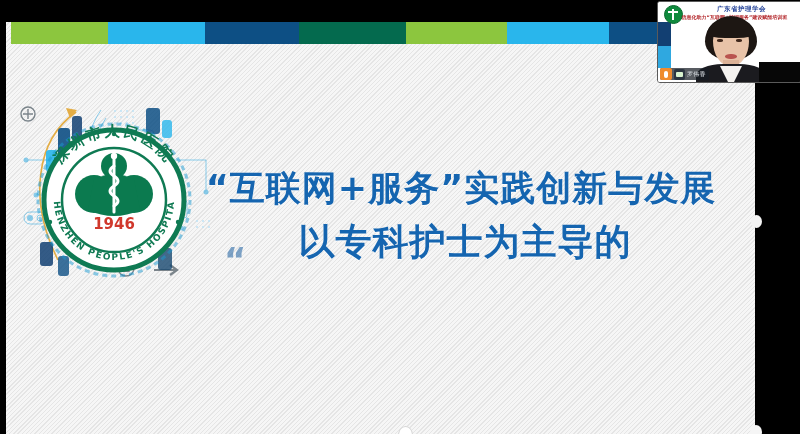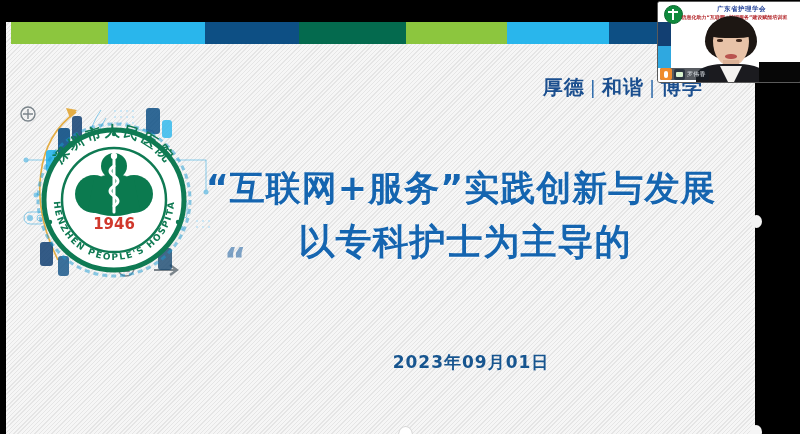--- a/index.html
+++ b/index.html
@@ -474,31 +474,27 @@
         </g>
         <g stroke="#ffffff" stroke-width="3" fill="none" stroke-linecap="round">
           <path d="M86 44 v54"></path>
           <path d="M86 52 q-8 5 0 10 q8 5 0 10 q-8 5 0 10 q8 5 0 10"></path>
           <circle cx="86" cy="42" r="3.2" fill="#ffffff" stroke="none"></circle>
         </g>
         <text x="86" y="115" text-anchor="middle" font-family="DejaVu Sans, sans-serif" font-size="15" font-weight="700" fill="#d0382c">1946</text>
       </svg>
     </div>
 
-    <div class="motto">
-      <span>厚德</span><span class="sep">|</span><span>和谐</span><span class="sep">|</span><span>博学</span>
-    </div>
 
     <div class="title-block">
       <div class="title-line l2">“互联网+服务”实践创新与发展</div>
       <div class="title-line l1">以专科护士为主导的</div>
     </div>
 
     <div class="presenter-block">
-      <div class="presenter-date">2023年09月01日</div>
     </div>
 
     <div class="bottom-dot"></div>
   </div>
 
   <div class="chrome-top"></div>
   <div class="chrome-left"></div>
   <div class="chrome-right"></div>
   <div class="chrome-right-notch"></div>
   <div class="chrome-bottom-notch"></div>

